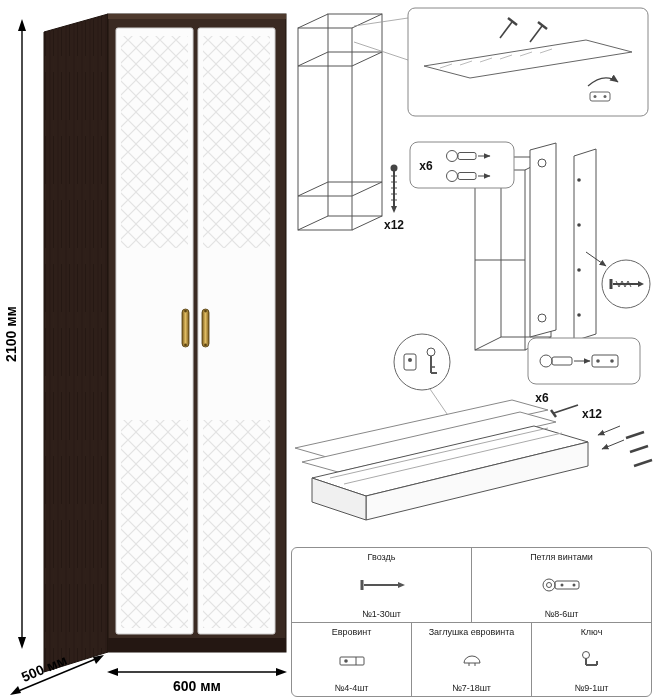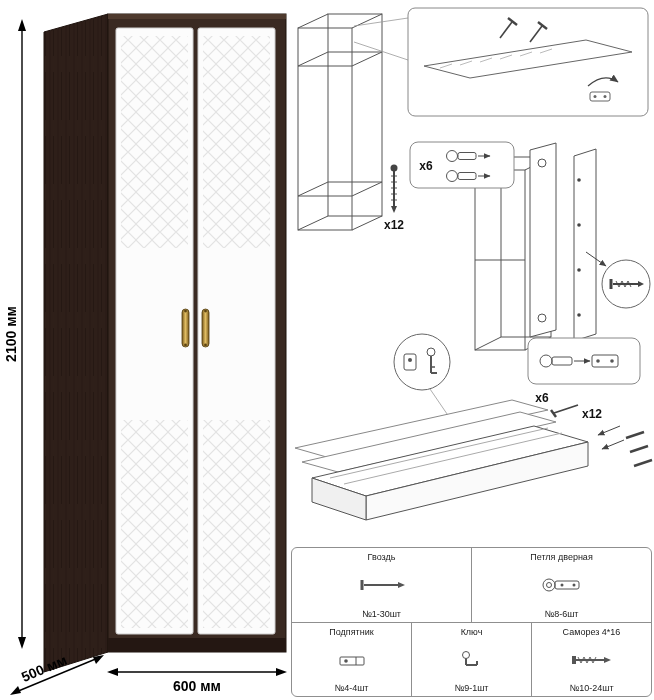--- a/index.html
+++ b/index.html
@@ -245,64 +245,63 @@
       <div class="pt-icon">
         <svg width="48" height="14" viewBox="0 0 48 14">
           <line x1="4" y1="2" x2="4" y2="12" stroke="#555" stroke-width="3"></line>
           <line x1="6" y1="7" x2="40" y2="7" stroke="#555" stroke-width="2"></line>
           <polygon points="40,4 47,7 40,10" fill="#555"></polygon>
         </svg>
       </div>
       <div class="pt-count">№1-30шт</div>
     </div>
     <div class="pt-cell">
-      <div class="pt-name">Петля дверная</div>
+      <div class="pt-name">Петля винтами</div>
       <div class="pt-icon">
         <svg width="44" height="20" viewBox="0 0 44 20">
           <circle cx="9" cy="10" r="6" fill="none" stroke="#555"></circle>
           <circle cx="9" cy="10" r="2.5" fill="none" stroke="#555"></circle>
           <rect x="15" y="6" width="24" height="8" rx="2" fill="none" stroke="#555"></rect>
           <circle cx="22" cy="10" r="1.5" fill="#555"></circle>
             <circle cx="34" cy="10" r="1.5" fill="#555"></circle>
         </svg>
       </div>
       <div class="pt-count">№8-6шт</div>
     </div>
   </div>
 
   <div class="pt-row">
     <div class="pt-cell">
-      <div class="pt-name">Подпятник</div>
+      <div class="pt-name">Евровинт</div>
       <div class="pt-icon">
         <svg width="32" height="16" viewBox="0 0 32 16">
           <rect x="4" y="5" width="24" height="8" rx="1" fill="none" stroke="#555"></rect>
           <circle cx="10" cy="9" r="1.8" fill="#555"></circle>
           <line x1="20" y1="5" x2="20" y2="13" stroke="#555"></line>
         </svg>
       </div>
       <div class="pt-count">№4-4шт</div>
+    </div>
+    <div class="pt-cell">
+      <div class="pt-name">Заглушка евровинта</div>
+      <div class="pt-icon">
+        <svg width="24" height="14" viewBox="0 0 24 14">
+          <path d="M4,10 A8,7 0 0 1 20,10 Z" fill="none" stroke="#555"></path>
+          <line x1="9" y1="10" x2="9" y2="13" stroke="#555"></line>
+          <line x1="15" y1="10" x2="15" y2="13" stroke="#555"></line>
+        </svg>
+      </div>
+      <div class="pt-count">№7-18шт</div>
     </div>
     <div class="pt-cell">
       <div class="pt-name">Ключ</div>
       <div class="pt-icon">
         <svg width="28" height="20" viewBox="0 0 28 20">
           <circle cx="8" cy="5" r="3.5" fill="none" stroke="#555"></circle>
           <line x1="8" y1="8.5" x2="8" y2="15" stroke="#555" stroke-width="2"></line>
           <line x1="8" y1="15" x2="19" y2="15" stroke="#555" stroke-width="2"></line>
           <line x1="19" y1="15" x2="19" y2="11" stroke="#555" stroke-width="2"></line>
         </svg>
       </div>
       <div class="pt-count">№9-1шт</div>
     </div>
-    <div class="pt-cell">
-      <div class="pt-name">Саморез 4*16</div>
-      <div class="pt-icon">
-        <svg width="44" height="14" viewBox="0 0 44 14">
-          <rect x="2" y="3" width="4" height="8" fill="#555"></rect>
-          <line x1="6" y1="7" x2="34" y2="7" stroke="#555" stroke-width="2"></line>
-          <path d="M8,4 l3,6 l3,-6 l3,6 l3,-6 l3,6 l3,-6" fill="none" stroke="#555" stroke-width="0.9"></path>
-          <polygon points="34,4 41,7 34,10" fill="#555"></polygon>
-        </svg>
-      </div>
-      <div class="pt-count">№10-24шт</div>
-    </div>
   </div>
 </div>
 
 </body></html>

